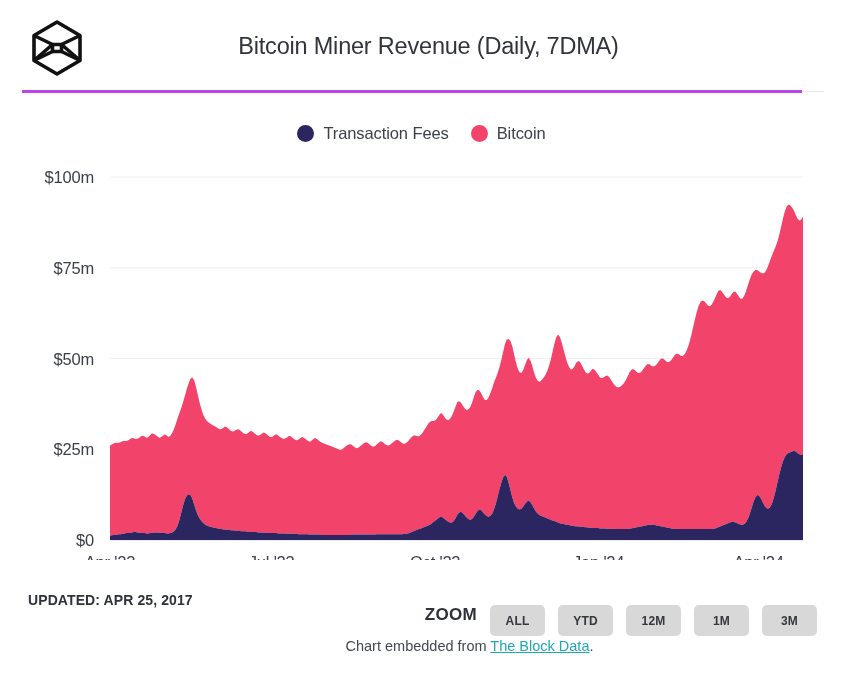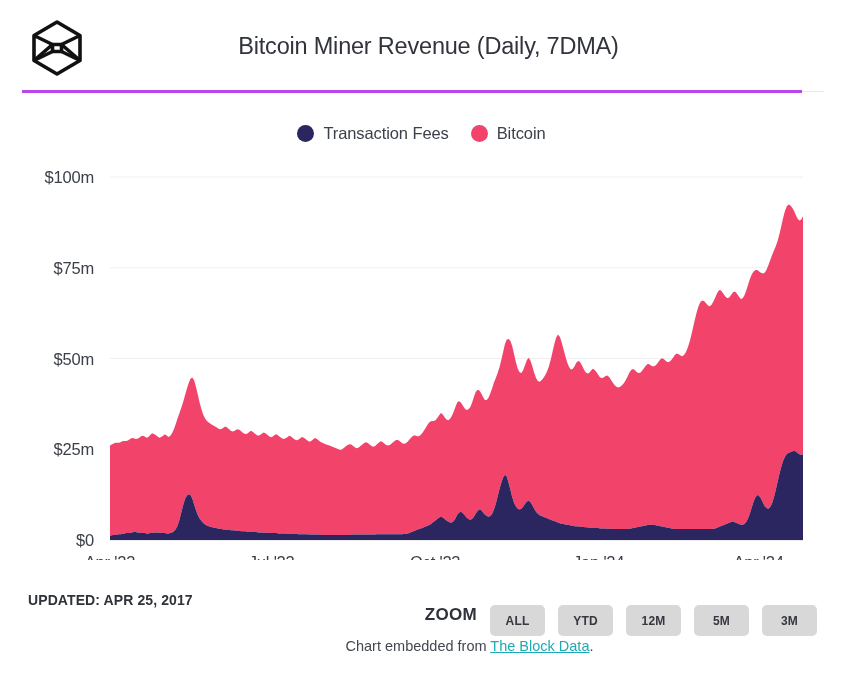--- a/index.html
+++ b/index.html
@@ -239,21 +239,21 @@
 
   <div class="footer">
     <div class="source-block">
       <div>UPDATED: APR 25, 2017</div>
     </div>
     <div class="zoom-block">
       <span class="zoom-label">ZOOM</span>
       <button class="zoom-btn">ALL</button>
       <button class="zoom-btn">YTD</button>
       <button class="zoom-btn">12M</button>
-      <button class="zoom-btn">5M</button>
+      <button class="zoom-btn">1M</button>
       <button class="zoom-btn">3M</button>
     </div>
   </div>
 
   <div class="embed-note">
     <span>Chart embedded from </span><a class="embed-link" href="#">The Block Data</a><span>.</span>
   </div>
 
 </div>
 

